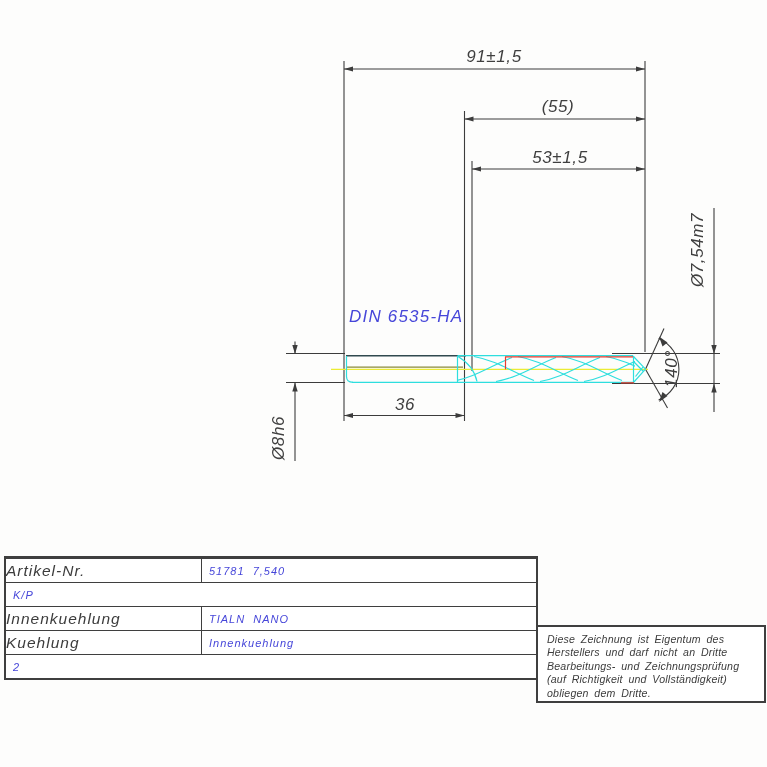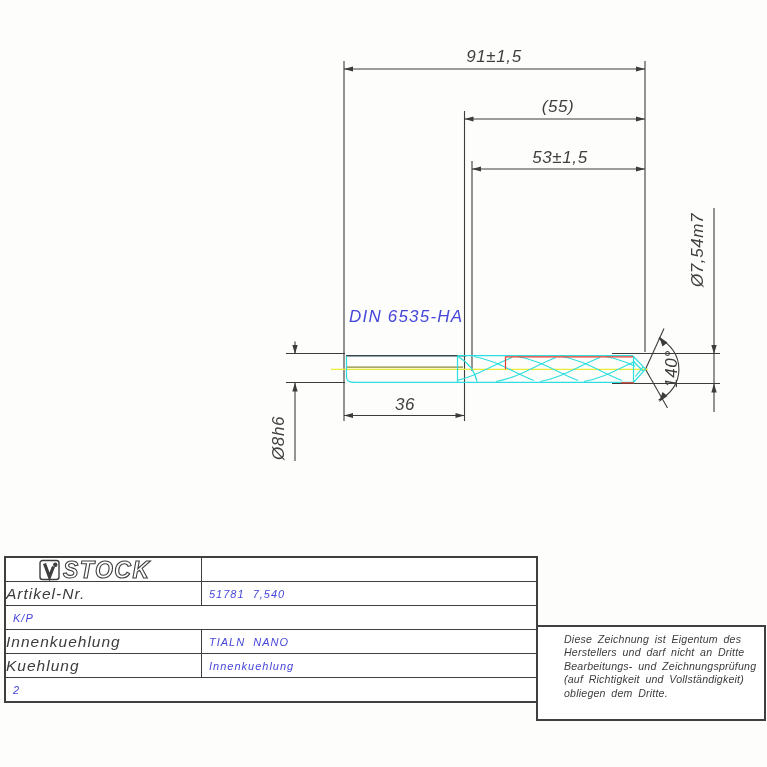--- a/index.html
+++ b/index.html
@@ -14,22 +14,22 @@
           background:#fff;box-sizing:border-box;}
   .trow{display:flex;height:23px;border-top:1px solid #3f3f3f;align-items:stretch;}
   .trow.logo-row{height:23px;border-top:none;}
   .tc1{width:196px;border-right:1px solid #3f3f3f;display:flex;align-items:center;
        padding-left:0;box-sizing:border-box;font-size:15.5px;letter-spacing:1px;color:#3c3c3c;}
   .tc2{flex:1;display:flex;align-items:center;padding-left:7px;font-size:11px;
        letter-spacing:1px;color:#4646d9;white-space:pre;}
   .logo-cell{padding-left:0;}
 
   
-  .note{position:absolute;left:536px;top:625px;width:230px;height:96px;border:2px solid #3f3f3f;
-        box-sizing:border-box;background:#fff;padding:6px 4px 4px 26px;}
+  .note{position:absolute;left:536px;top:625px;width:230px;height:78px;border:2px solid #3f3f3f;
+        box-sizing:border-box;background:#fff;padding:6px 4px 4px 9px;}
   .note .nline{font-size:10.6px;line-height:13.4px;letter-spacing:.2px;word-spacing:2.5px;
         color:#3c3c3c;white-space:nowrap;}
 </style>
 </head>
 <body>
 
 <div class="sheet">
 
   <svg width="767" height="550" viewBox="0 0 767 550" style="position:absolute;left:0;top:0">
 
@@ -122,34 +122,20 @@
     <text x="558" y="112" text-anchor="middle">(55)</text>
     <text x="560" y="163" text-anchor="middle">53±1,5</text>
     <text x="405" y="410" text-anchor="middle">36</text>
     <text class="blue" x="349" y="322">DIN 6535-HA</text>
     <text transform="translate(677,369) rotate(-90)" text-anchor="middle">140°</text>
     <text transform="translate(703,250) rotate(-90)" text-anchor="middle">Ø7,54m7</text>
     <text transform="translate(284,438) rotate(-90)" text-anchor="middle">Ø8h6</text>
   </svg>
 
   <div class="tblock">
-    <div class="trow logo-row">
-      <div class="tc1 logo-cell">
-        <svg width="195" height="22" viewBox="0 0 195 22">
-          <g>
-            <rect x="34" y="1.5" width="19" height="19" rx="2.5" fill="none" stroke="#3f3f3f" stroke-width="1.4"></rect>
-            <path d="M38.5,4.5 L43.5,18 L47.5,7.5" fill="none" stroke="#3f3f3f" stroke-width="3.2"></path>
-            <circle cx="49.3" cy="5.8" r="2.2" fill="#3f3f3f"></circle>
-          </g>
-          <text x="57" y="19" style="font-size:23px;font-weight:bold;letter-spacing:1.5px;
-                fill:#ffffff;stroke:#3f3f3f;stroke-width:1.1px;">STOCK</text>
-        </svg>
-      </div>
-      <div class="tc2"></div>
-    </div>
     <div class="trow">
       <div class="tc1">Artikel-Nr.</div>
       <div class="tc2">51781  7,540</div>
     </div>
     <div class="trow">
       <div class="tc2">K/P</div>
     </div>
     <div class="trow">
       <div class="tc1">Innenkuehlung</div>
       <div class="tc2">TIALN  NANO</div>

